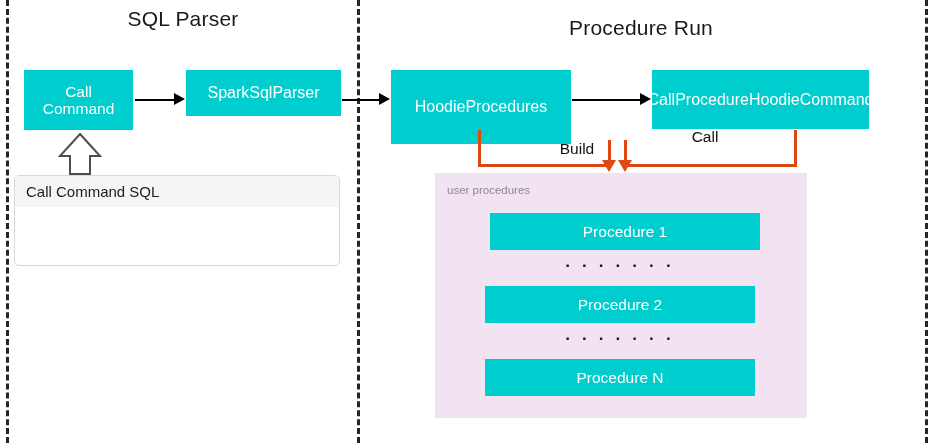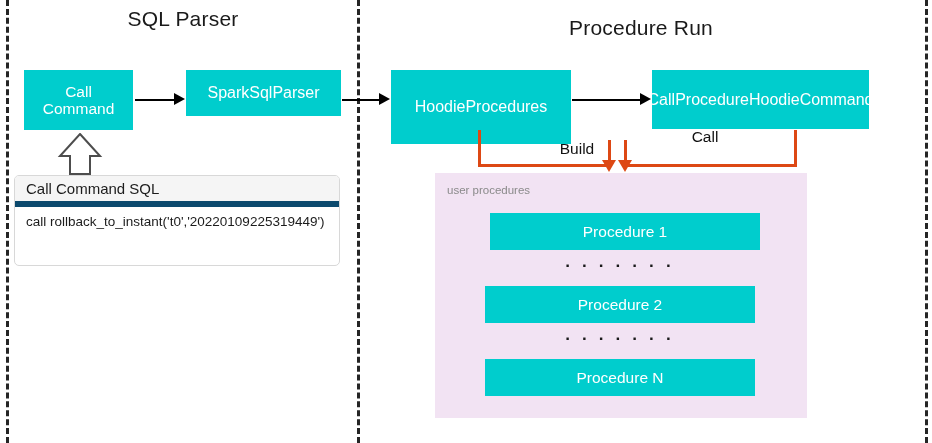--- a/index.html
+++ b/index.html
@@ -81,21 +81,21 @@
     border-radius: 5px;
     background: #ffffff;
     overflow: hidden;
   }
   .sql-row {
     box-sizing: border-box;
     padding: 0 11px;
     display: flex;
     align-items: center;
     color: #1c1c1c;
-    border-bottom: 6px solid #0c4a6e;
+    border-bottom: 2px solid #0c4a6e;
     background: #ffffff;
   }
   .sql-row:last-child { border-bottom: none; }
   .sql-row.header {
     background: #f5f5f5;
     font-size: 15px;
   }
   .sql-row.body { font-size: 13.5px; }
 
   
@@ -183,21 +183,20 @@
   <div class="arrow-head" style="left:640px; top:93px;"></div>
 
   <div class="hollow-arrow" style="left:55px; top:133px;">
     <svg width="50" height="42" viewBox="0 0 50 42">
       <polygon points="25,1 45,23 35,23 35,41 15,41 15,23 5,23" fill="#ffffff" stroke="#4d4d4d" stroke-width="2" stroke-linejoin="miter"></polygon>
     </svg>
   </div>
 
   <div class="sql-table" style="left:14px; top:175px; width:326px; height:91px;">
     <div class="sql-row header" style="height:31px;">Call Command SQL</div>
-    <div class="sql-row body" style="height:29px;">call rollback_to_instant('t0','20220109225319449')</div>
   </div>
 
   <div class="ora-v" style="left:478px; top:130px; height:37px;"></div>
   <div class="ora-h" style="left:478px; top:164px; width:133px;"></div>
   <div class="ora-v" style="left:608px; top:140px; height:26px;"></div>
   <div class="ora-head" style="left:602px; top:160px;"></div>
   <div class="edge-label" style="left:527px; top:128px; width:100px;margin-top:12px;">Build</div>
 
   <div class="ora-v" style="left:794px; top:130px; height:37px;"></div>
   <div class="ora-h" style="left:624px; top:164px; width:173px;"></div>

